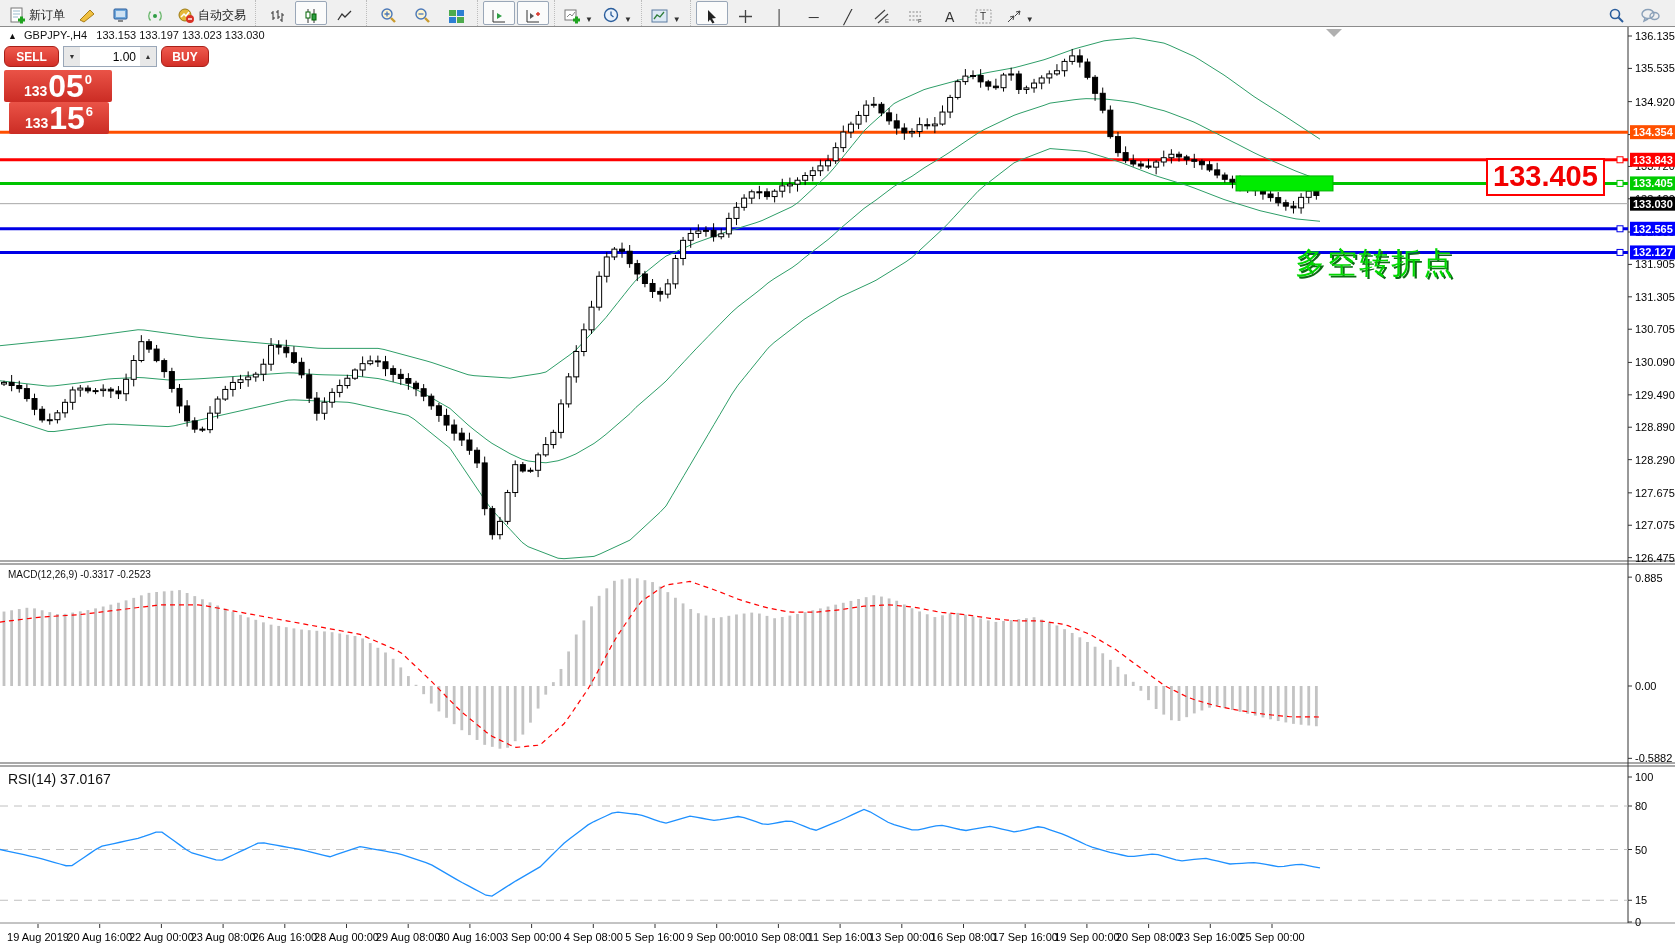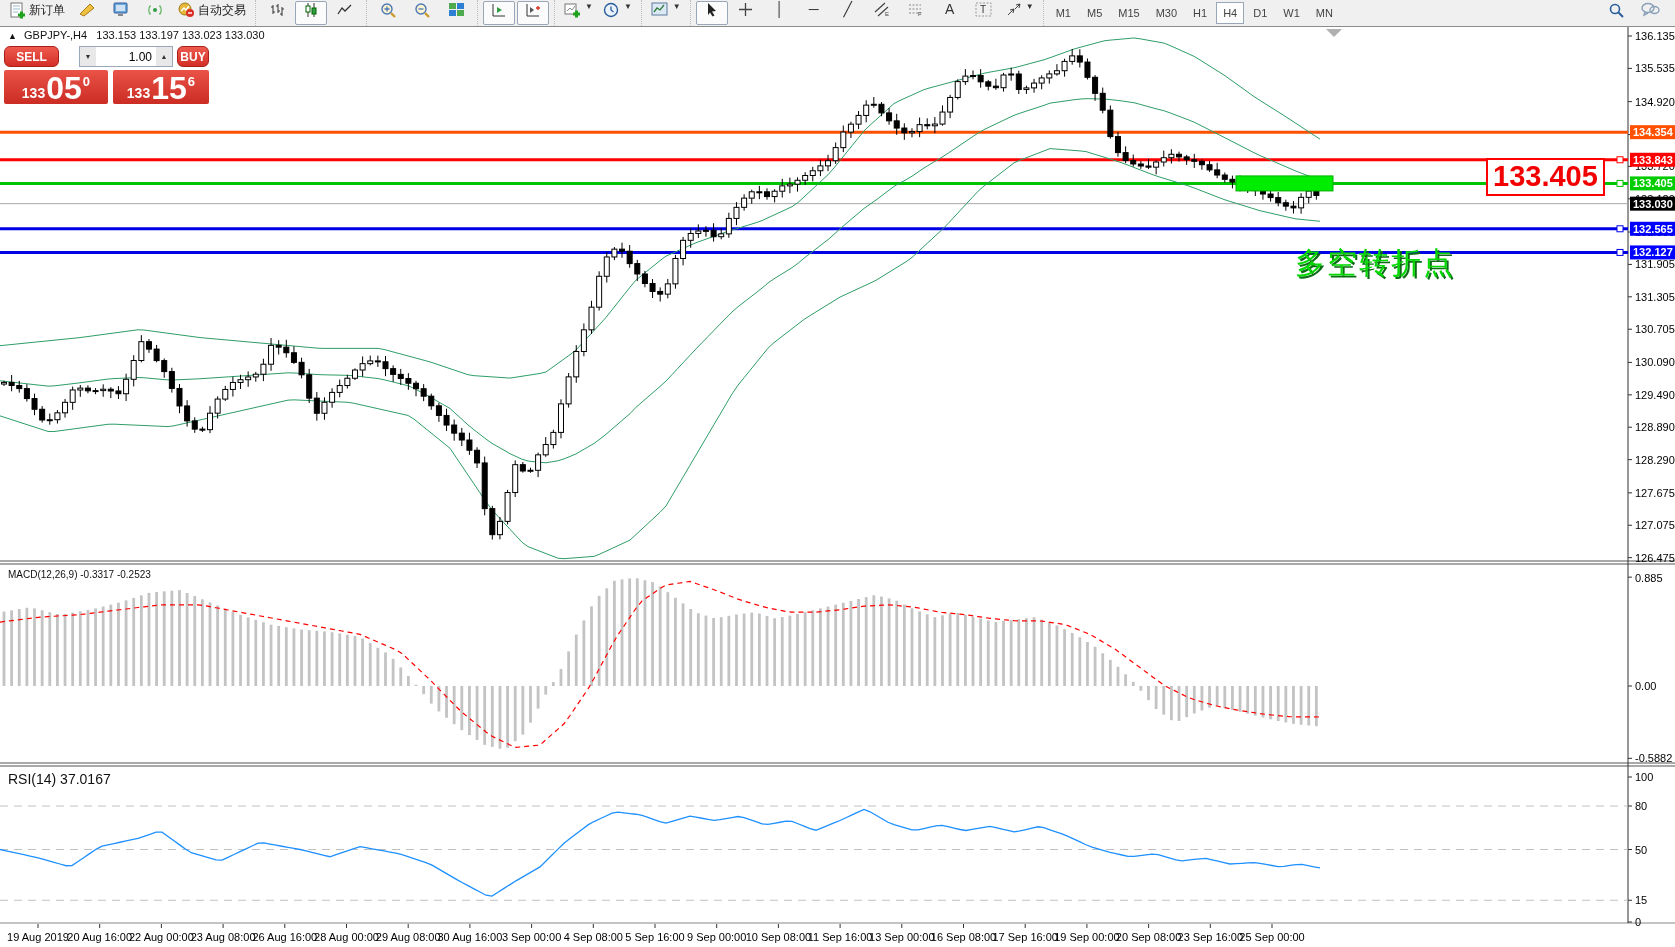--- a/index.html
+++ b/index.html
@@ -3,45 +3,45 @@
 <meta charset="utf-8">
 <style>
   html,body{margin:0;padding:0;width:1675px;height:947px;overflow:hidden;background:#fff;
     font-family:"Liberation Sans","DejaVu Sans",sans-serif;}
   #stage{position:relative;width:1675px;height:947px;background:#fff;}
   
   #toolbar{position:absolute;left:0;top:0;width:1675px;height:26px;background:#f0f0f0;
     border-bottom:1px solid #8c8c8c;display:flex;align-items:center;z-index:5;font-size:12px;color:#222;}
   .tb-group{display:flex;align-items:center;height:26px;padding:0 4px;border-left:1px dotted #bdbdbd;}
   .tb-group:first-child{border-left:none;}
-  .tb-btn{height:22px;min-width:24px;display:flex;align-items:flex-start;justify-content:center;
+  .tb-btn{height:22px;min-width:24px;display:flex;align-items:flex-end;justify-content:center;
     margin:0 1px;border:1px solid transparent;border-radius:2px;cursor:default;gap:3px;padding:0 3px;}
   .tb-btn.pressed{background:#fbfbfb;border:1px solid #9aa7b8;}
   .tb-label{font-size:12px;white-space:nowrap;}
   .caret{font-size:8px;color:#333;margin-left:1px;}
   .glyph{font-size:14px;color:#333;line-height:1;}
   .tf-btn{height:20px;padding:0 6px;display:flex;align-items:center;justify-content:center;
     font-size:11px;color:#444;border:1px solid transparent;margin:0 1px;}
   .tf-btn.active{background:#fdfdfd;border:1px solid #9aa7b8;}
   .tb-right{margin-left:auto;display:flex;align-items:center;padding-right:8px;}
   
   #chart-svg-wrap{position:absolute;left:0;top:0;z-index:1;}
   #symbol-header{position:absolute;left:8px;top:29px;z-index:3;font-size:11px;font-weight:normal;color:#111;}
   #symbol-header .tri{font-size:9px;margin-right:4px;}
   #trade-panel{position:absolute;left:4px;top:46px;z-index:4;width:205px;}
   .tp-row1{display:flex;height:21px;}
   .tp-btn{background:linear-gradient(#ef5a4e,#d32f27);color:#fff;font-size:12px;font-weight:bold;
     display:flex;align-items:center;justify-content:center;border:1px solid #a82019;border-radius:6px;}
   .tp-sell{width:53px;}
   .tp-buy{width:38px;margin-left:4px;flex:1;text-align:right;}
-  .tp-vol{display:flex;margin-left:20px;border:1px solid #9aa7b8;background:#fff;height:19px;}
+  .tp-vol{display:flex;margin-left:4px;border:1px solid #9aa7b8;background:#fff;height:19px;}
   .tp-step{width:16px;background:#e8e8e8;display:flex;align-items:center;justify-content:center;
     font-size:7px;color:#333;border:0;}
   .tp-input{width:52px;border:0;outline:none;text-align:right;font-size:12px;padding:0 4px;font-family:inherit;}
-  .tp-row2{display:flex;margin-top:3px;height:34px;}
+  .tp-row2{display:flex;margin-top:3px;height:34px;flex-direction:column;}
   .tp-price{background:linear-gradient(#ea5347,#cb2c24);color:#fff;border-radius:2px;display:flex;
     align-items:flex-end;justify-content:center;padding:0 4px 1px 4px;}
   .tp-price .pre{font-size:14px;font-weight:bold;margin:0 1px 2px 0;}
   .tp-price .big{font-size:32px;font-weight:bold;line-height:30px;}
   .tp-price .sup{font-size:13px;font-weight:bold;margin:2px 0 14px 1px;}
   .tp-price.sell{width:100px;}
   .tp-price.buy{width:92px;margin-left:5px;}
   #macd-label{position:absolute;left:8px;top:569px;font-size:10px;color:#111;z-index:3;}
   #rsi-label{position:absolute;left:8px;top:771px;font-size:14px;color:#111;z-index:3;}
   #price-tag{position:absolute;left:1486px;top:158px;z-index:4;border:2px solid #ff0000;background:#fff;
@@ -226,31 +226,20 @@
       <div class="tb-btn">
         <svg width="16" height="15" viewBox="0 0 16 15">
             <path d="M2 13L8 7M8 7l-1 4M8 7l-4 1" stroke="#444" fill="none"></path>
             <path d="M14 2L9 7" stroke="#444"></path>
             <path d="M14 2l-4 1M14 2l-1 4" stroke="#444" fill="none"></path>
           </svg>
         <span class="caret">▼</span>
       </div>
     </div>
 
-    <div class="tb-group">
-      <div class="tf-btn">M1</div>
-      <div class="tf-btn">M5</div>
-      <div class="tf-btn">M15</div>
-      <div class="tf-btn">M30</div>
-      <div class="tf-btn">H1</div>
-      <div class="tf-btn active">H4</div>
-      <div class="tf-btn">D1</div>
-      <div class="tf-btn">W1</div>
-      <div class="tf-btn">MN</div>
-    </div>
 
     <div class="tb-right">
       <div class="tb-btn">
         <svg width="17" height="17" viewBox="0 0 17 17">
             <circle cx="7" cy="7" r="4.5" fill="none" stroke="#2a5d9c" stroke-width="1.6"></circle>
             <path d="M10.5 10.5l4.5 4.5" stroke="#2a5d9c" stroke-width="2"></path>
           </svg>
       </div>
       <div class="tb-btn">
         <svg width="19" height="16" viewBox="0 0 19 16">

